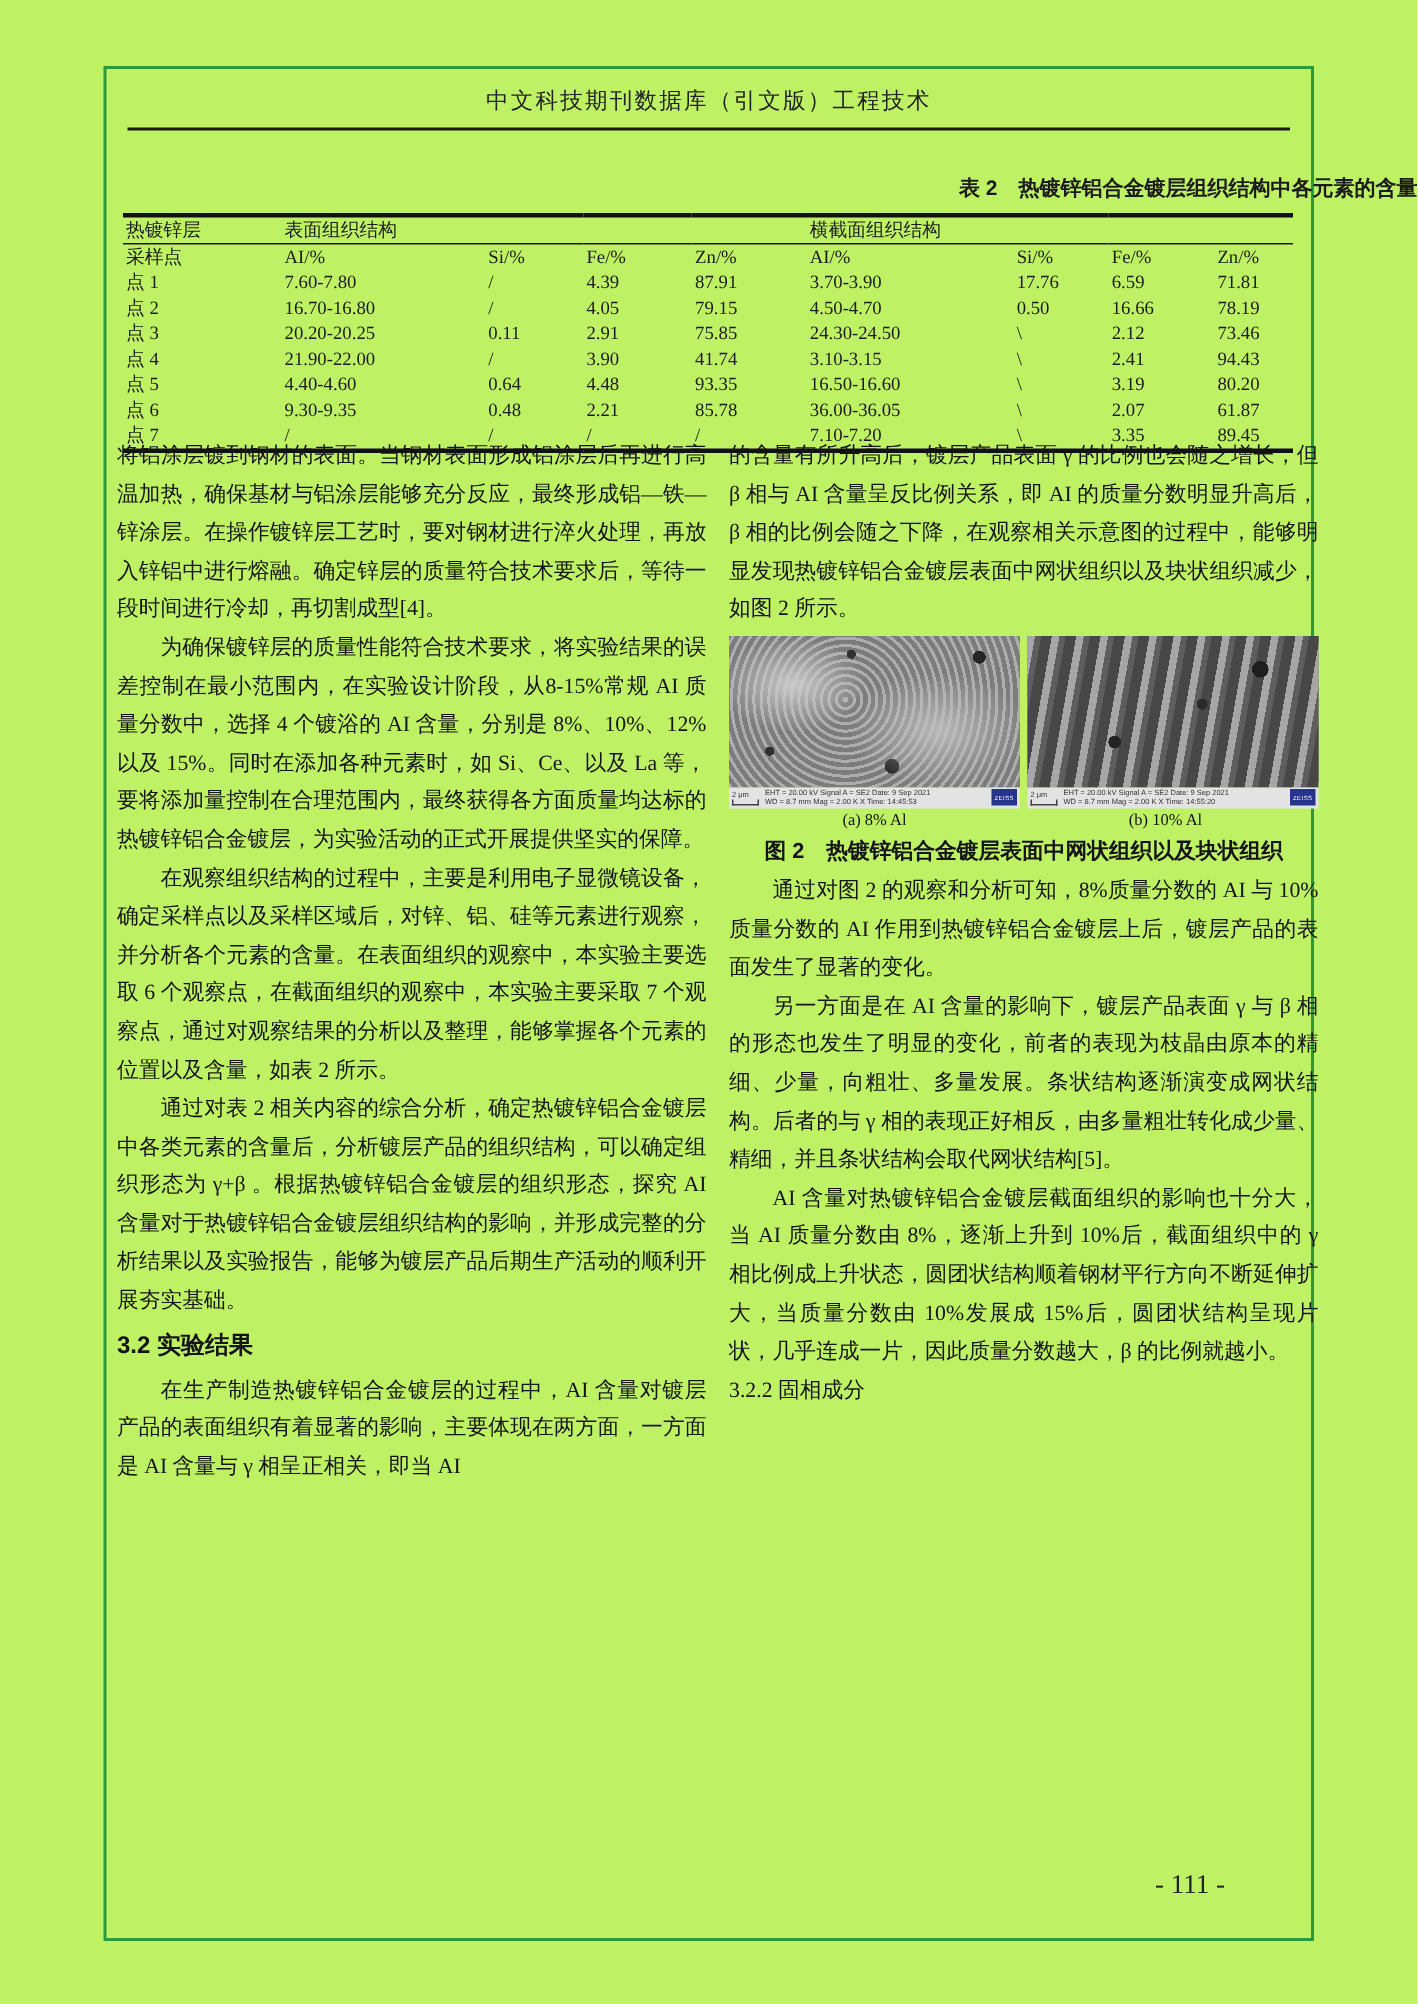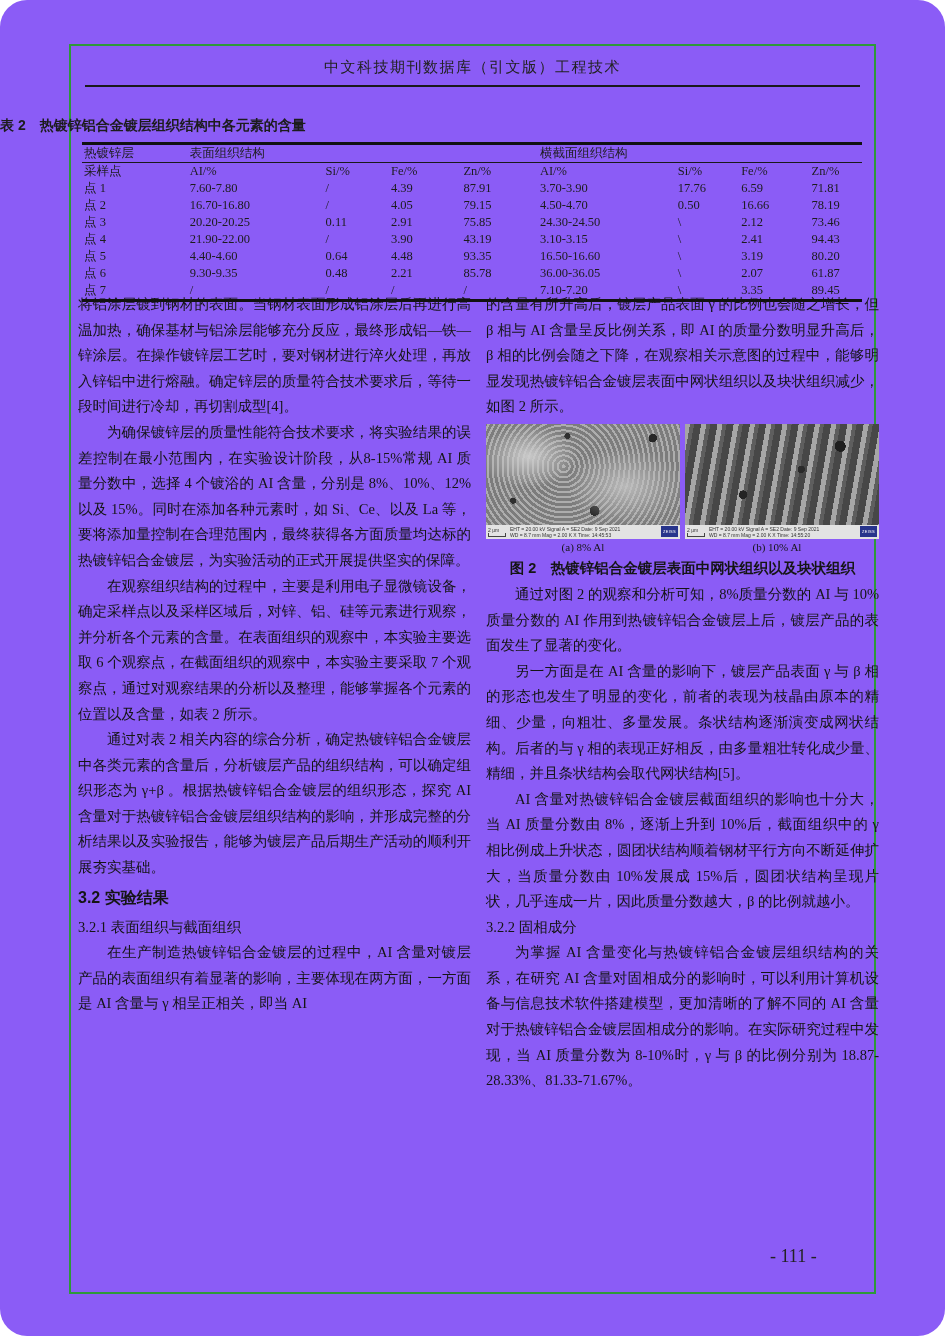--- a/index.html
+++ b/index.html
@@ -1,23 +1,23 @@
 <!DOCTYPE html>
 <html><head>
 <meta charset="utf-8">
 <style>
   html,body{margin:0;padding:0;background:#ffffff;}
-  .page{position:relative;width:945px;height:1336px;background:#8b5cf6;overflow:hidden;
-        font-family:"Liberation Serif","DejaVu Serif",serif;color:#1c1c1c;border-radius:27px;}
+  .page{position:relative;width:945px;height:1336px;background:#bef264;overflow:hidden;
+        font-family:"Liberation Serif","DejaVu Serif",serif;color:#1c1c1c;}
   .frame{position:absolute;left:69px;top:44px;width:803px;height:1246px;
          border:2px solid #2e9939;pointer-events:none;}
   .header{position:absolute;top:58px;left:0;width:100%;text-align:center;
           font-size:15px;letter-spacing:1.5px;color:#222;}
   .header-rule{position:absolute;top:85px;left:85px;width:775px;height:2px;background:#1a1a1a;}
-  .table-title{position:absolute;top:117px;left:0;width:100%;text-align:left;
+  .table-title{position:absolute;top:117px;left:0;width:100%;text-align:right;
                font-weight:bold;font-size:14px;font-family:"Liberation Sans",sans-serif;}
   table.data-table{position:absolute;top:142px;left:82px;width:780px;border-collapse:collapse;
                    font-size:12.5px;table-layout:fixed;}
   table.data-table th,table.data-table td{font-weight:normal;text-align:left;padding:0 2px;
                    height:17px;line-height:17px;white-space:nowrap;overflow:hidden;}
   tr.group-row th{border-bottom:1px solid #1a1a1a;}
   table.data-table{border-top:3px solid #111;border-bottom:3px solid #111;}
   .col{position:absolute;top:292px;width:393px;font-size:14.5px;line-height:25.6px;
        text-align:justify;color:#151515;}
   .col-left{left:78px;}
@@ -133,21 +133,21 @@
           <td>24.30-24.50</td>
           <td>\</td>
           <td>2.12</td>
           <td>73.46</td>
         </tr>
         <tr>
           <td>点 4</td>
           <td>21.90-22.00</td>
           <td>/</td>
           <td>3.90</td>
-          <td>43.19</td>
+          <td>41.74</td>
           <td>3.10-3.15</td>
           <td>\</td>
           <td>2.41</td>
           <td>94.43</td>
         </tr>
         <tr>
           <td>点 5</td>
           <td>4.40-4.60</td>
           <td>0.64</td>
           <td>4.48</td>
@@ -181,21 +181,20 @@
         </tr>
       </tbody>
   </table>
 
   <div class="col col-left">
     <p class="para">将铝涂层镀到钢材的表面。当钢材表面形成铝涂层后再进行高温加热，确保基材与铝涂层能够充分反应，最终形成铝—铁—锌涂层。在操作镀锌层工艺时，要对钢材进行淬火处理，再放入锌铝中进行熔融。确定锌层的质量符合技术要求后，等待一段时间进行冷却，再切割成型[4]。</p>
     <p class="para indent">为确保镀锌层的质量性能符合技术要求，将实验结果的误差控制在最小范围内，在实验设计阶段，从8-15%常规 AI 质量分数中，选择 4 个镀浴的 AI 含量，分别是 8%、10%、12%以及 15%。同时在添加各种元素时，如 Si、Ce、以及 La 等，要将添加量控制在合理范围内，最终获得各方面质量均达标的热镀锌铝合金镀层，为实验活动的正式开展提供坚实的保障。</p>
     <p class="para indent">在观察组织结构的过程中，主要是利用电子显微镜设备，确定采样点以及采样区域后，对锌、铝、硅等元素进行观察，并分析各个元素的含量。在表面组织的观察中，本实验主要选取 6 个观察点，在截面组织的观察中，本实验主要采取 7 个观察点，通过对观察结果的分析以及整理，能够掌握各个元素的位置以及含量，如表 2 所示。</p>
     <p class="para indent">通过对表 2 相关内容的综合分析，确定热镀锌铝合金镀层中各类元素的含量后，分析镀层产品的组织结构，可以确定组织形态为 γ+β 。根据热镀锌铝合金镀层的组织形态，探究 AI 含量对于热镀锌铝合金镀层组织结构的影响，并形成完整的分析结果以及实验报告，能够为镀层产品后期生产活动的顺利开展夯实基础。</p>
     <p class="para big-head">3.2 实验结果</p>
-    <p class="para sub-head">3.2.1 表面组织与截面组织</p>
     <p class="para indent">在生产制造热镀锌铝合金镀层的过程中，AI 含量对镀层产品的表面组织有着显著的影响，主要体现在两方面，一方面是 AI 含量与 γ 相呈正相关，即当 AI</p>
   </div>
 
   <div class="col col-right">
     <p class="para">的含量有所升高后，镀层产品表面 γ 的比例也会随之增长，但 β 相与 AI 含量呈反比例关系，即 AI 的质量分数明显升高后，β 相的比例会随之下降，在观察相关示意图的过程中，能够明显发现热镀锌铝合金镀层表面中网状组织以及块状组织减少，如图 2 所示。</p>
 
     <div class="fig-wrap">
       <div class="sem-row">
         <div class="sem">
           <div class="sem-img semA"></div>
@@ -230,18 +229,17 @@
         <div>(a) 8% Al</div>
         <div>(b) 10% Al</div>
       </div>
       <div class="fig-title">图 2　热镀锌铝合金镀层表面中网状组织以及块状组织</div>
     </div>
 
     <p class="para indent">通过对图 2 的观察和分析可知，8%质量分数的 AI 与 10%质量分数的 AI 作用到热镀锌铝合金镀层上后，镀层产品的表面发生了显著的变化。</p>
     <p class="para indent">另一方面是在 AI 含量的影响下，镀层产品表面 γ 与 β 相的形态也发生了明显的变化，前者的表现为枝晶由原本的精细、少量，向粗壮、多量发展。条状结构逐渐演变成网状结构。后者的与 γ 相的表现正好相反，由多量粗壮转化成少量、精细，并且条状结构会取代网状结构[5]。</p>
     <p class="para indent">AI 含量对热镀锌铝合金镀层截面组织的影响也十分大，当 AI 质量分数由 8%，逐渐上升到 10%后，截面组织中的 γ 相比例成上升状态，圆团状结构顺着钢材平行方向不断延伸扩大，当质量分数由 10%发展成 15%后，圆团状结构呈现片状，几乎连成一片，因此质量分数越大，β 的比例就越小。</p>
     <p class="para sub-head">3.2.2 固相成分</p>
-    <p class="para indent">为掌握 AI 含量变化与热镀锌铝合金镀层组织结构的关系，在研究 AI 含量对固相成分的影响时，可以利用计算机设备与信息技术软件搭建模型，更加清晰的了解不同的 AI 含量对于热镀锌铝合金镀层固相成分的影响。在实际研究过程中发现，当 AI 质量分数为 8-10%时，γ 与 β 的比例分别为 18.87-28.33%、81.33-71.67%。</p>
   </div>
 
   <div class="page-number">- 111 -</div>
 
 </div>
 
 </body></html>

